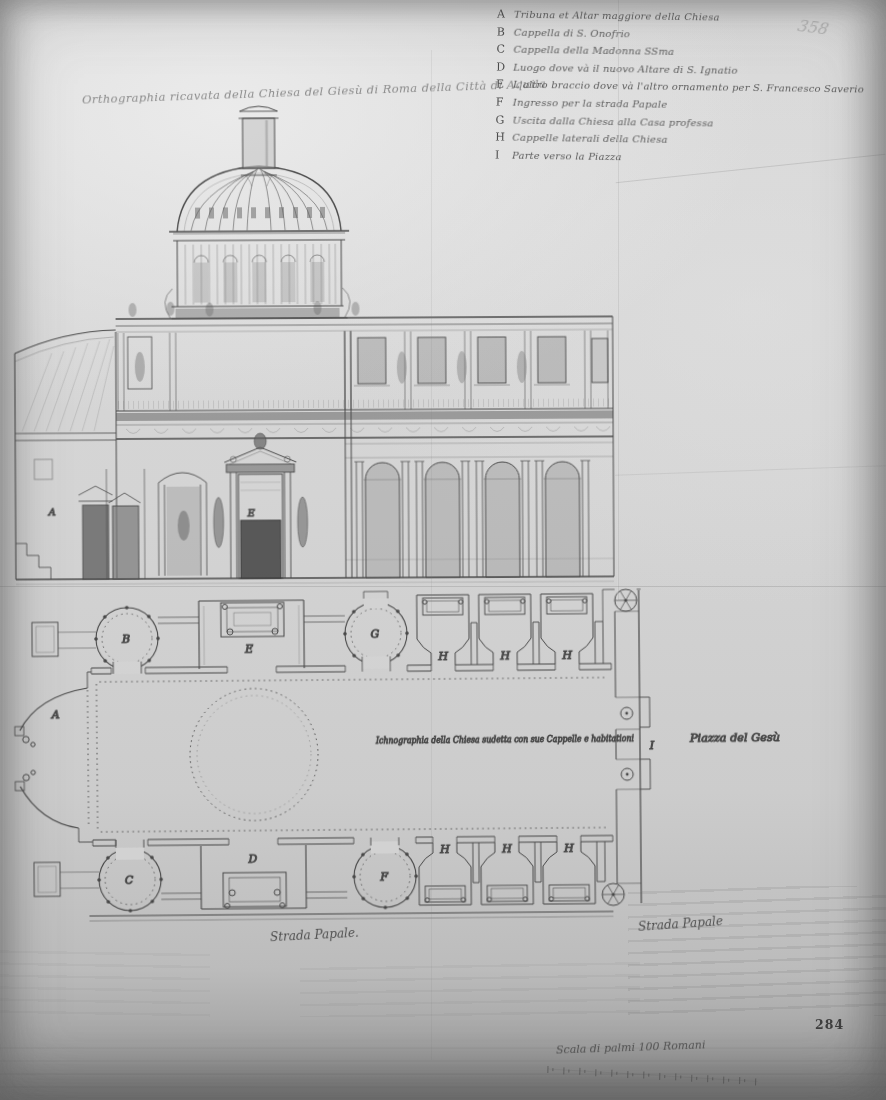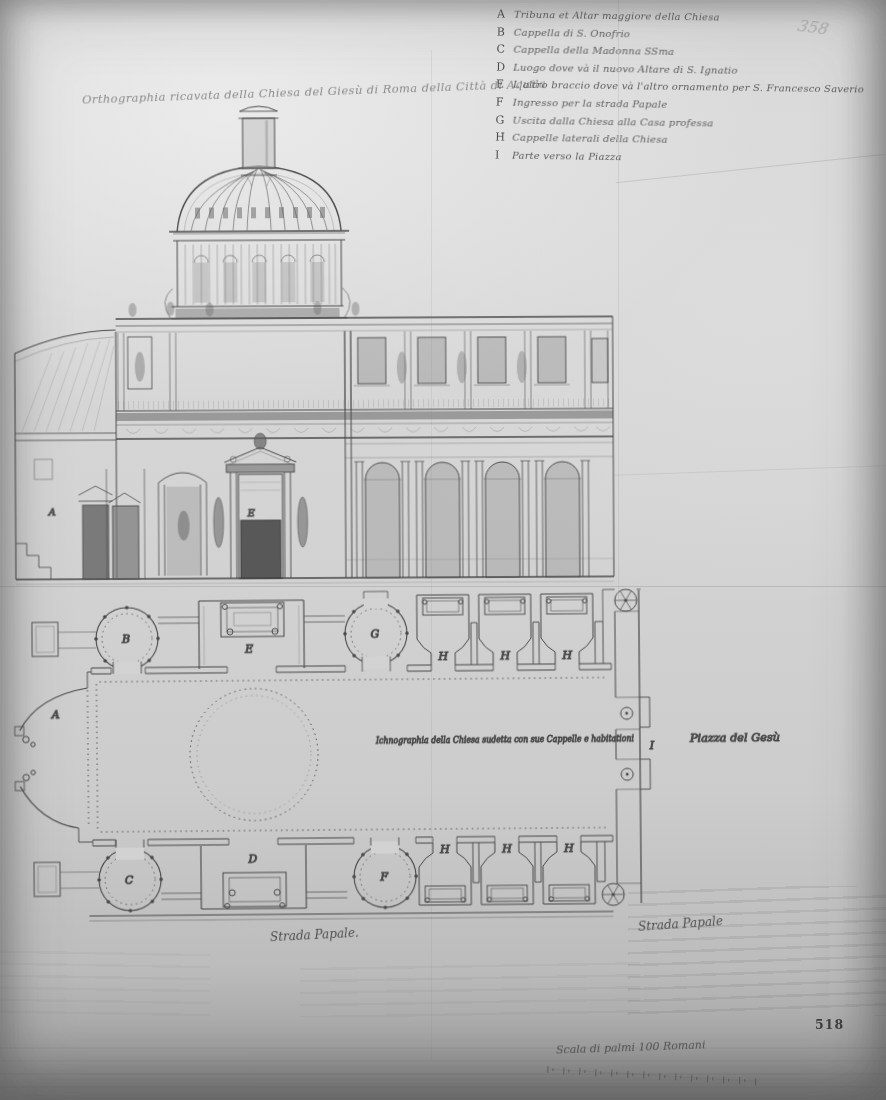--- a/index.html
+++ b/index.html
@@ -439,21 +439,21 @@
         <span class="legend-key">H</span>
         <span class="legend-text">Cappelle laterali della Chiesa</span>
       </div>
     <div class="legend-row">
         <span class="legend-key">I</span>
         <span class="legend-text">Parte verso la Piazza</span>
       </div>
   </div>
 
   <div class="hw pencil-folio">358</div>
-  <div class="hw print-folio">518</div>
+  <div class="hw print-folio">284</div>
   <div class="hw street-left">Strada Papale.</div>
   <div class="hw street-right">Strada Papale</div>
   <div class="hw scale-label">Scala di palmi 100 Romani</div>
 
   <div class="stamp">
     <div>·· ········ ··</div>
     <div>······ ····</div>
   </div>
 
   <div class="crease" style="left:617px;top:0;width:2px;height:600px;background:linear-gradient(90deg,rgba(255,255,255,.5),rgba(115,115,115,.45));opacity:.5"></div>

